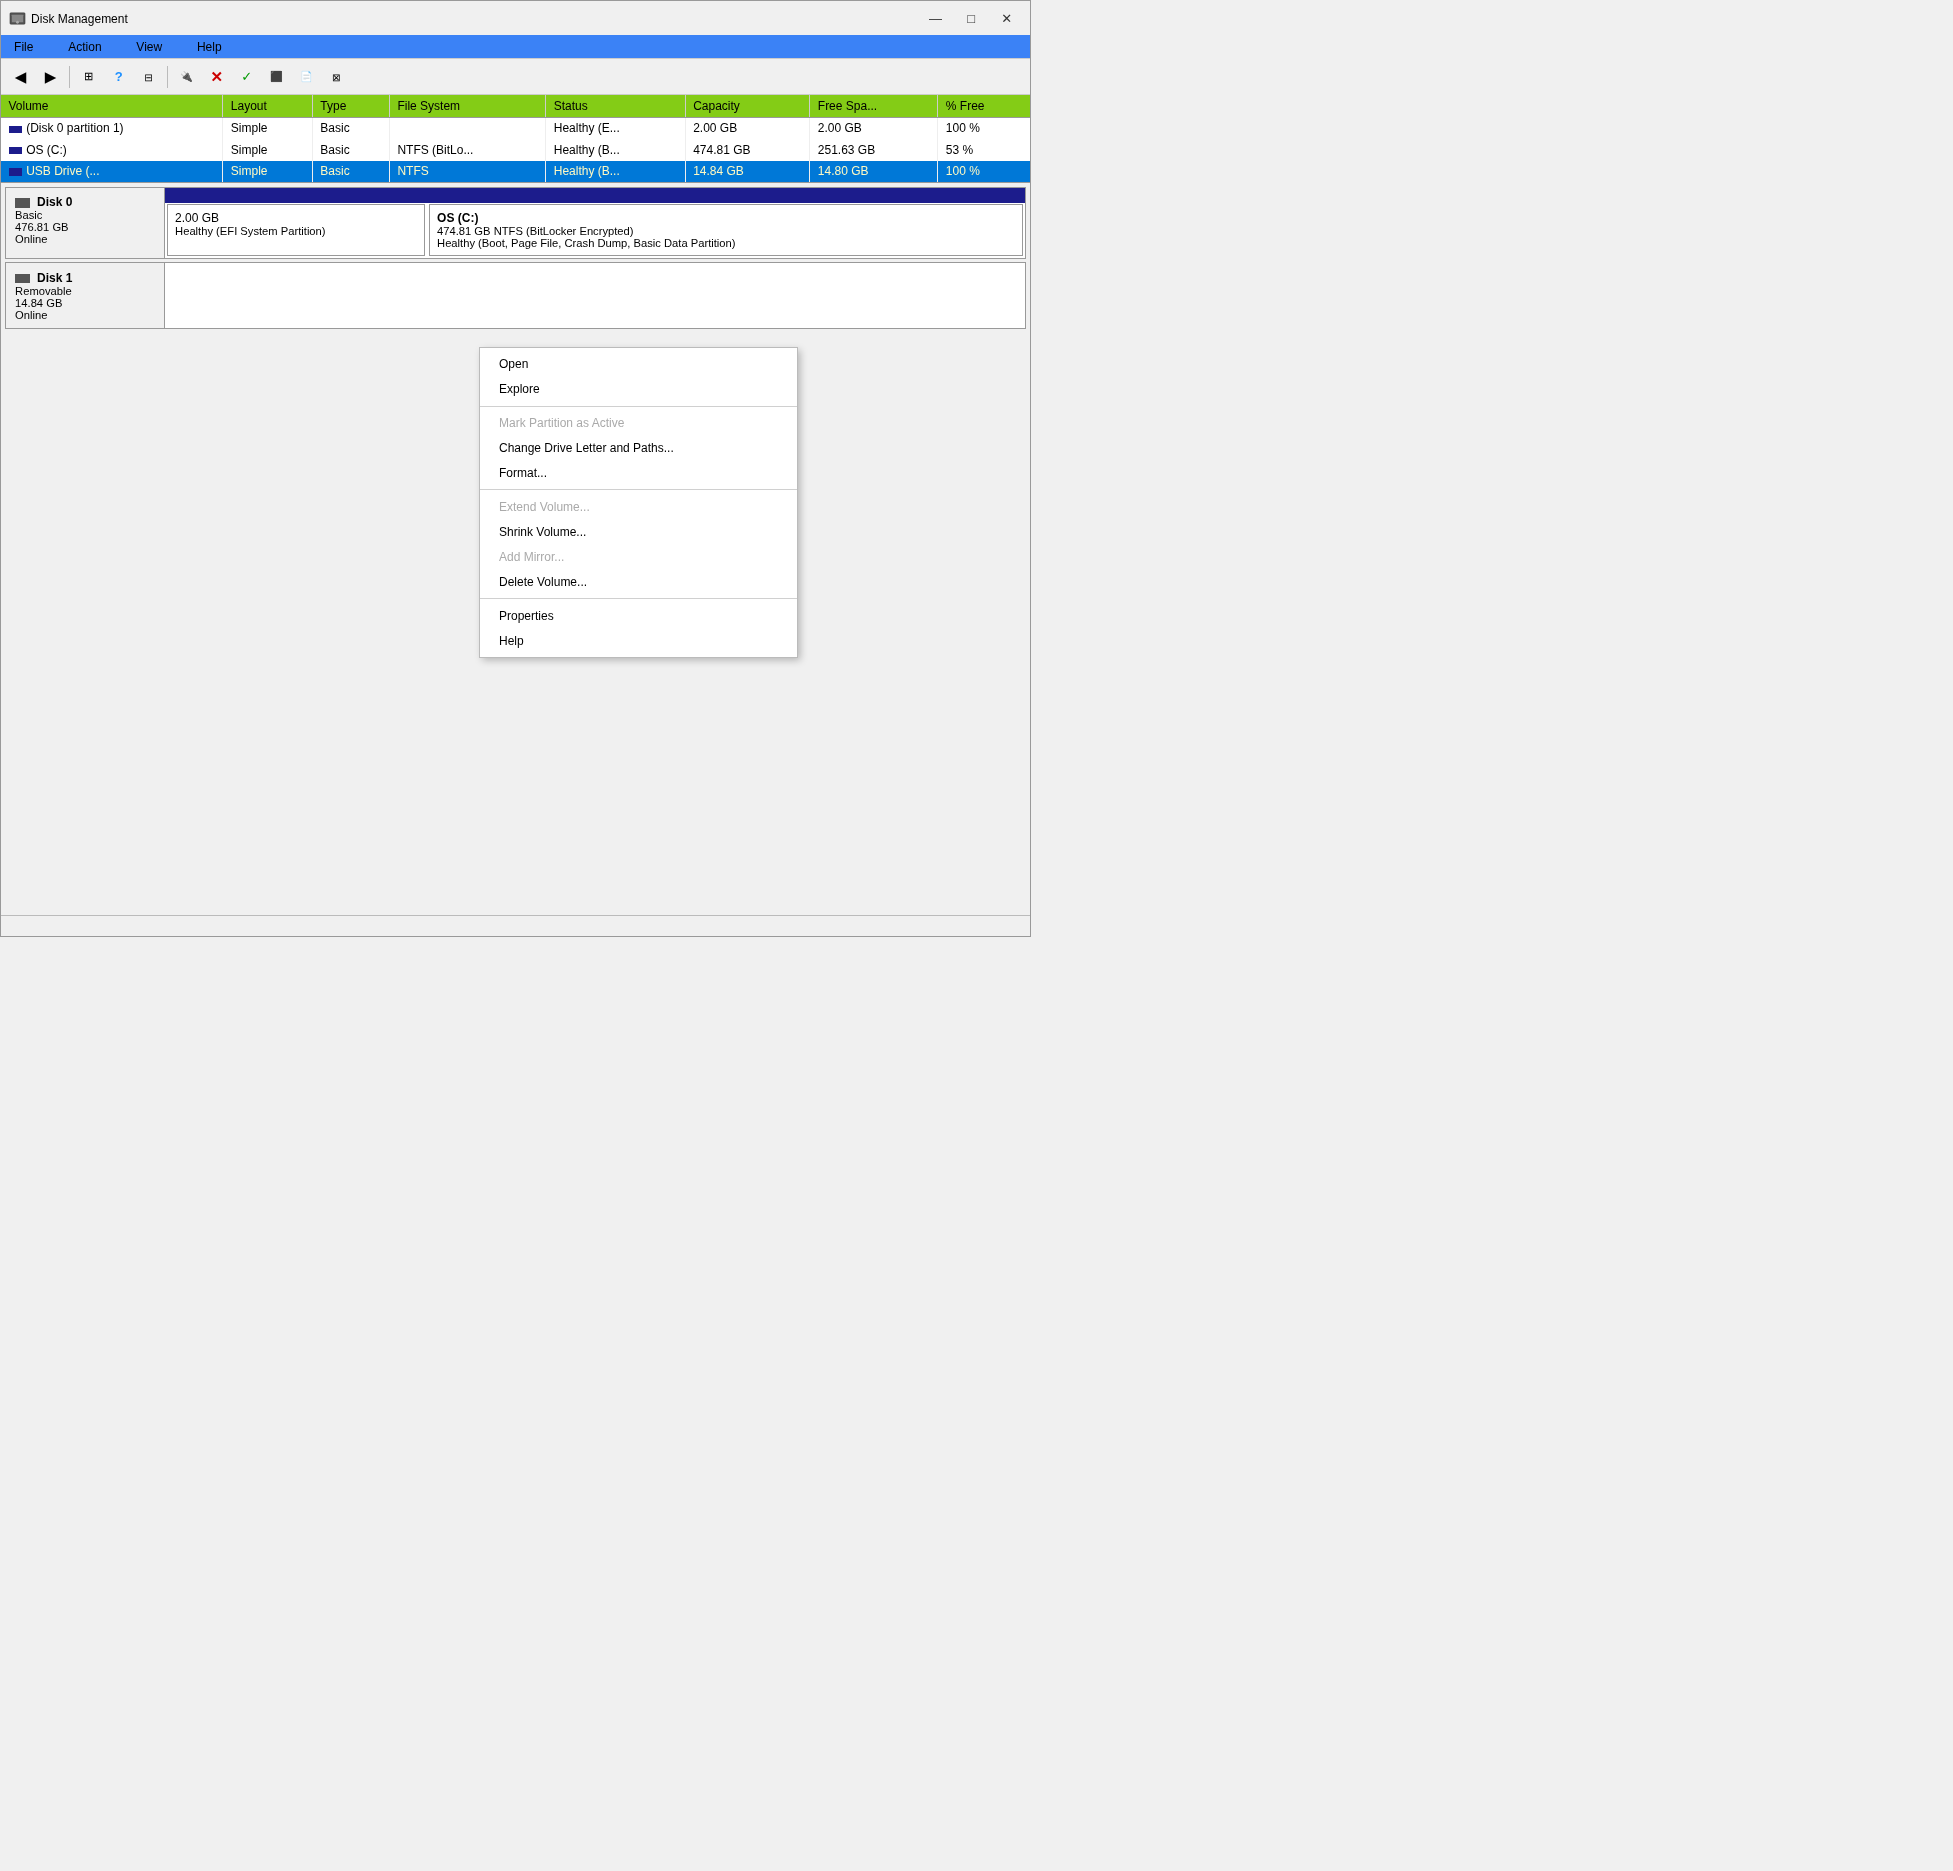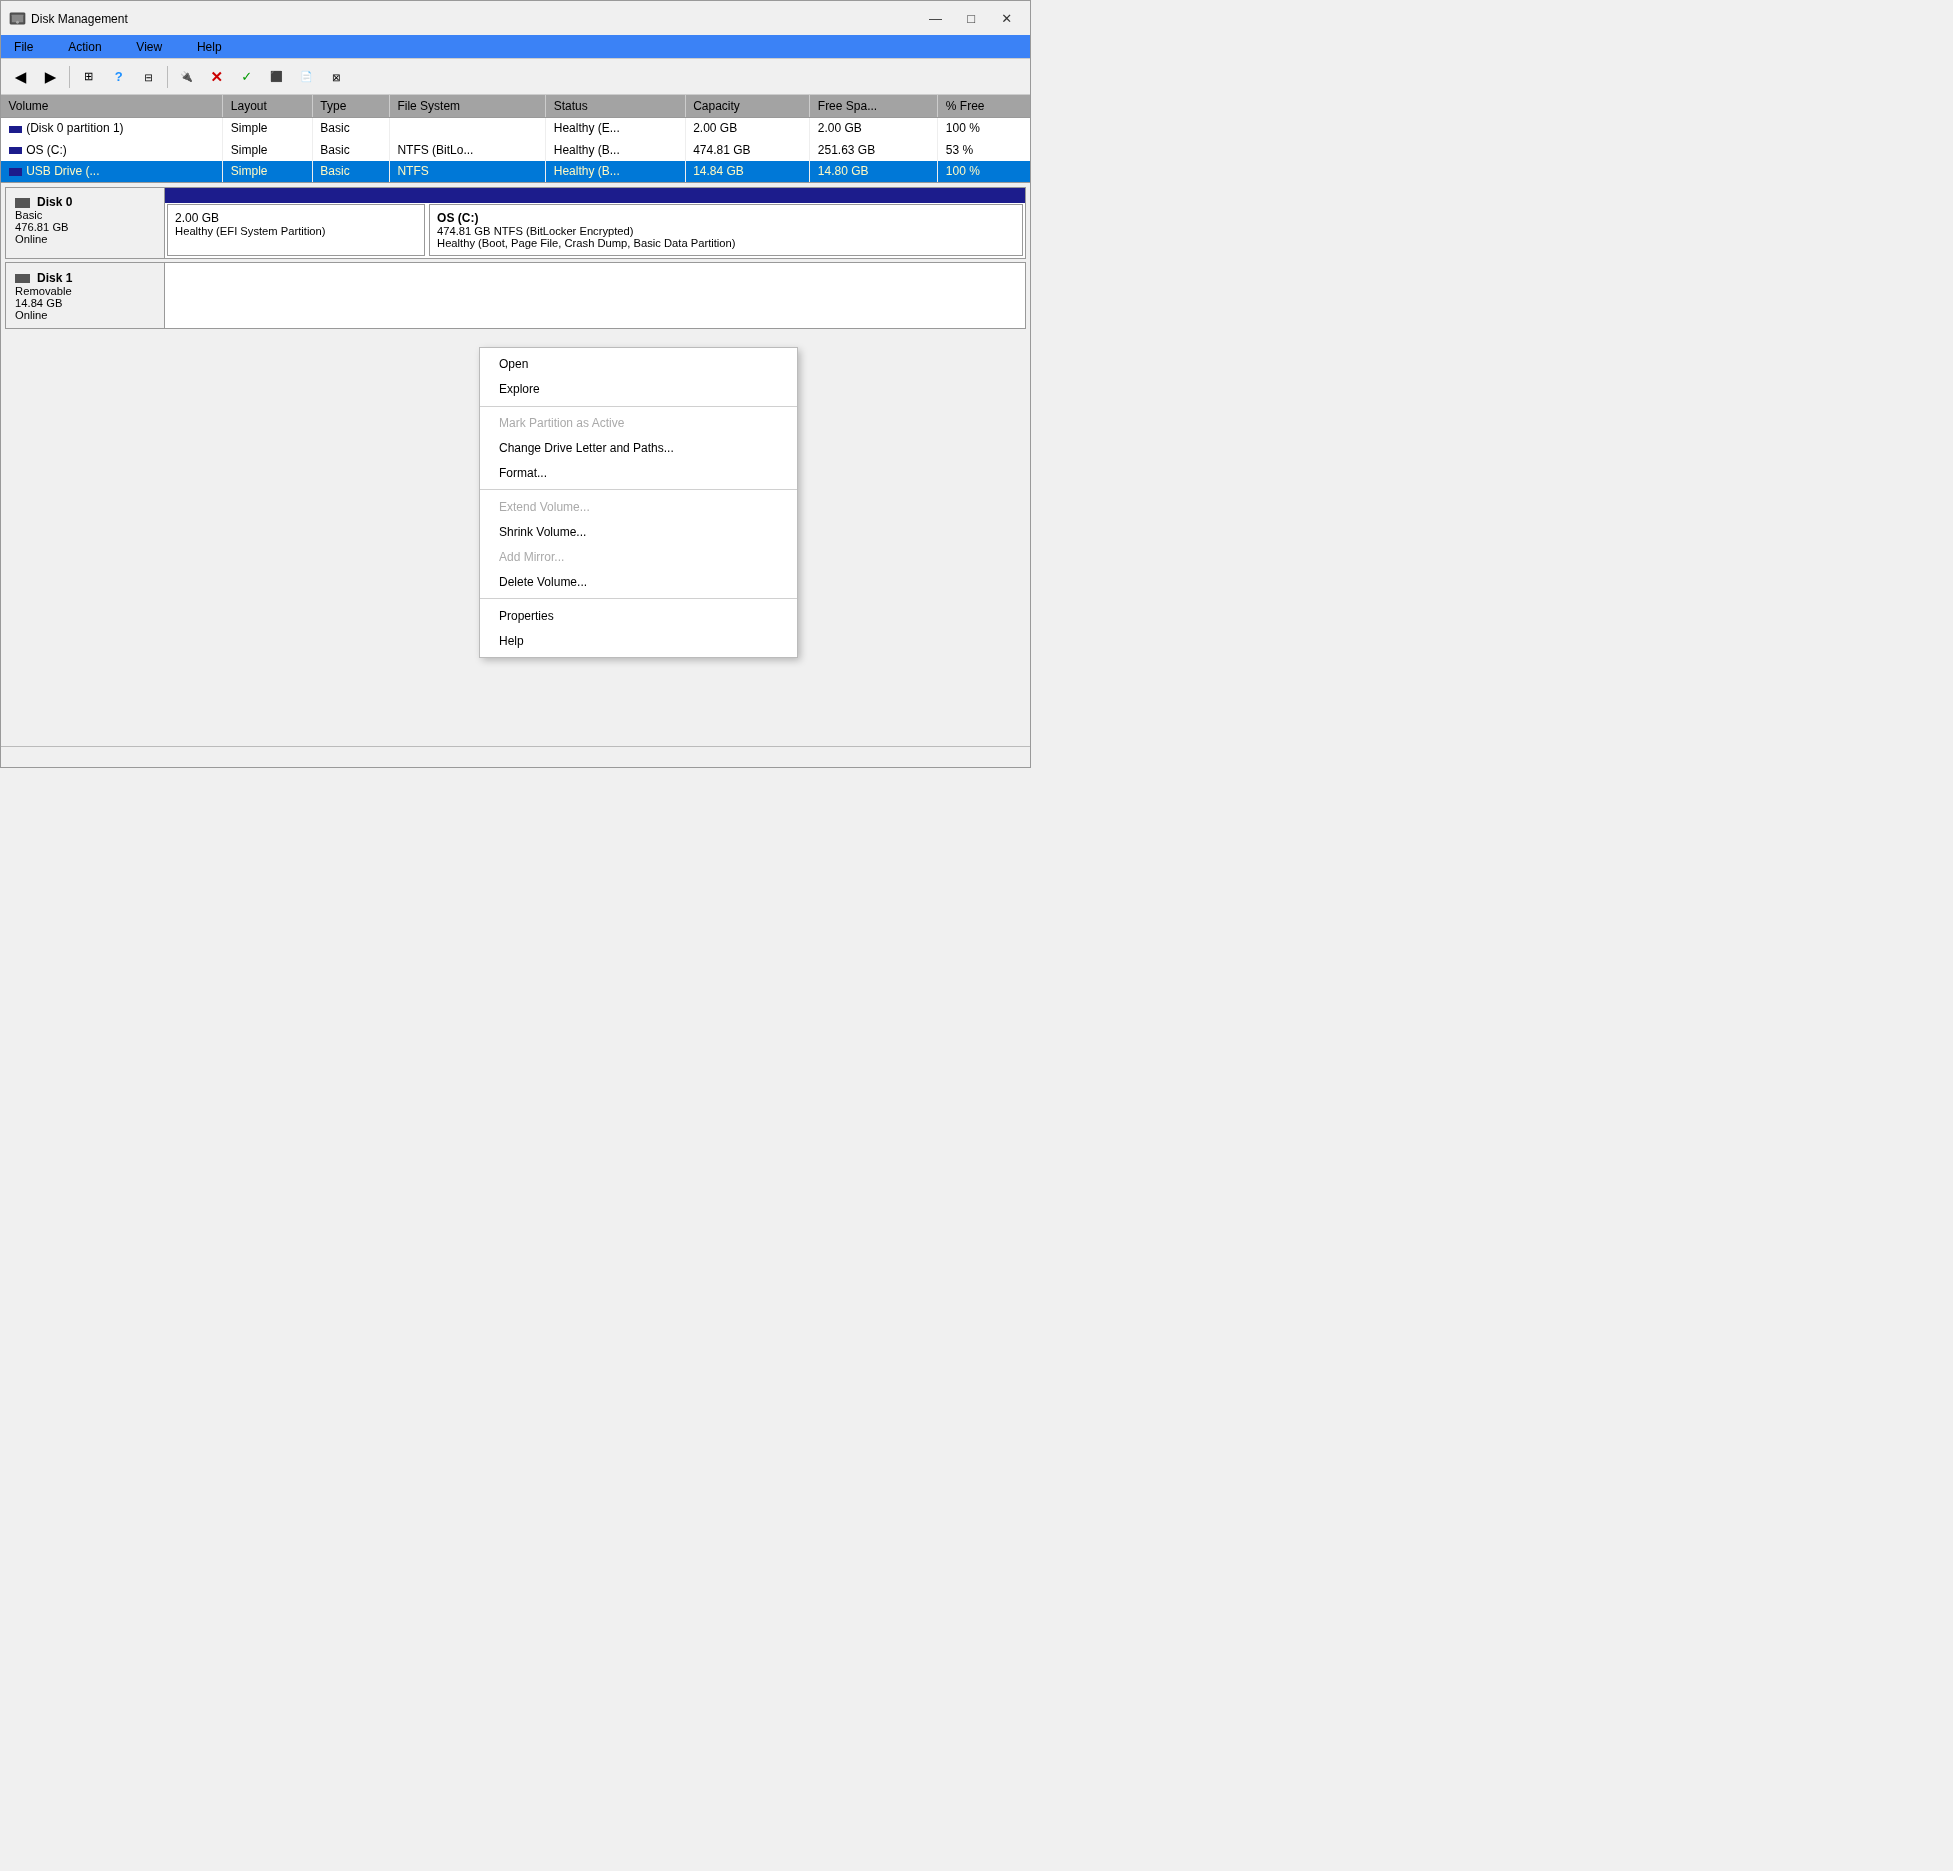--- a/index.html
+++ b/index.html
@@ -10,21 +10,21 @@
       width: 1031px;
       height: 937px;
       overflow: hidden;
     }
 
     
     .window {
       background: #f0f0f0;
       border: 0.9px solid #999;
       width: 1031px;
-      height: 768px;
+      height: 937px;
       display: flex;
       flex-direction: column;
     }
 
     .title-bar {
       background: #f0f0f0;
       display: flex;
       align-items: center;
       justify-content: space-between;
       padding: 5.6px 9.4px 3.7px 7.5px;
@@ -115,21 +115,21 @@
       border-bottom: 1.9px solid #999;
       flex-shrink: 0;
     }
 
     .vol-table {
       width: 100%;
       border-collapse: collapse;
     }
 
     .vol-table th {
-      background: #a3a3a3;
+      background: #84cc16;
       border-right: 0.9px solid #ccc;
       border-bottom: 1.9px solid #999;
       padding: 3.7px 7.5px;
       text-align: left;
       font-weight: normal;
       cursor: pointer;
       user-select: none;
     }
     .vol-table th:last-child { border-right: none; }
 

